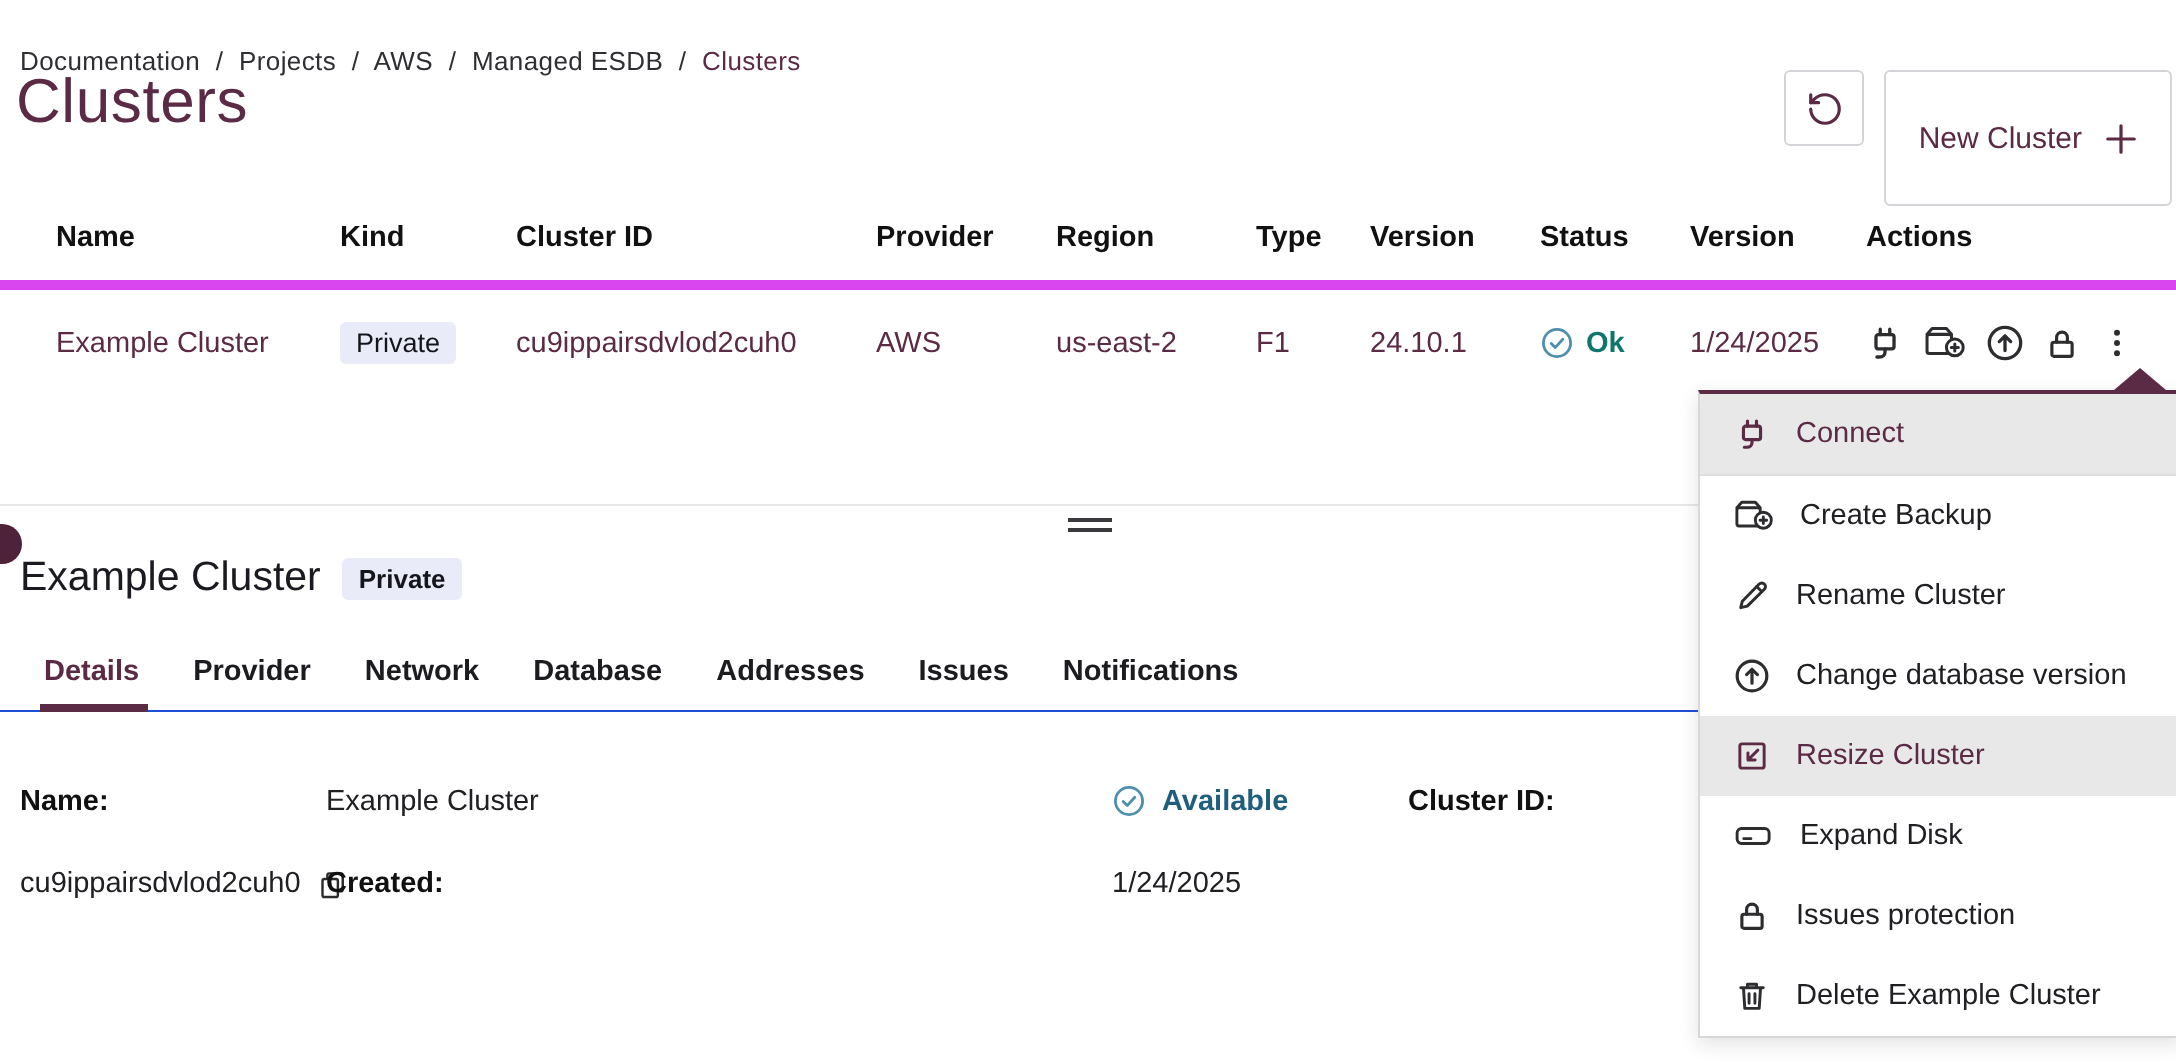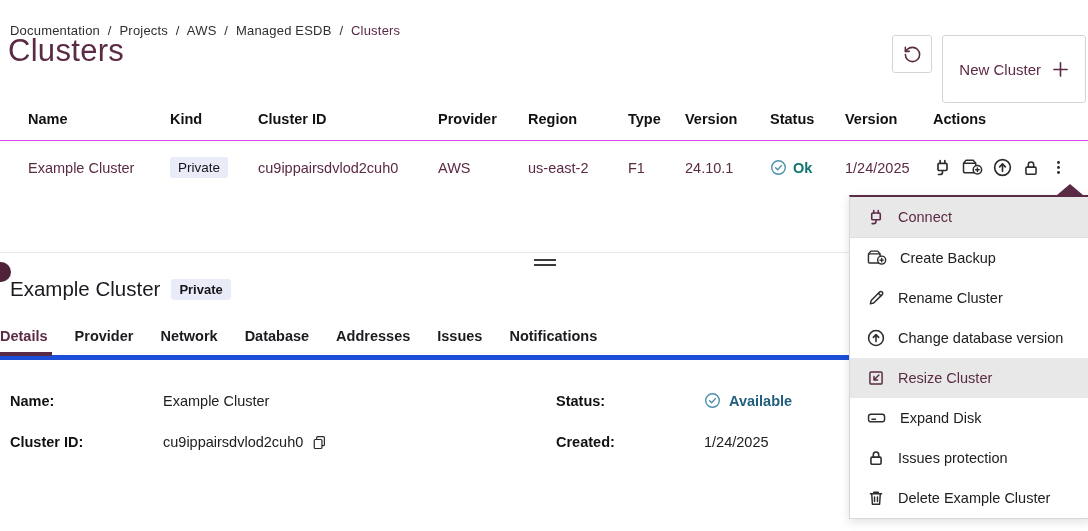--- a/index.html
+++ b/index.html
@@ -14,37 +14,37 @@
   .breadcrumb .current{color:#5b2a44;}
   
   .page-title{position:absolute;top:33px;left:8px;font-size:31px;font-weight:400;color:#5b2a44;letter-spacing:.3px;}
   .hdr-actions{position:absolute;top:35px;right:2px;display:flex;gap:10px;}
   .btn{display:flex;align-items:center;justify-content:center;background:#fff;border:1px solid #d4d4d8;border-radius:3px;color:#5b2a44;cursor:pointer;}
   .btn-refresh{width:38px;height:36px;}
   .btn-new{height:36px;padding:15px 16px;font-size:15px;gap:11px;font-weight:400;}
   
   .tbl{position:absolute;top:105px;left:0;right:0;}
   .tgrid{display:grid;grid-template-columns:142px 88px 180px 90px 100px 57px 85px 75px 88px 1fr;padding-left:28px;align-items:center;}
-  .thead{font-weight:bold;font-size:14.5px;color:#111;padding:6px 0 13px 28px;border-bottom:1px solid #d946ef;}
+  .thead{font-weight:bold;font-size:14.5px;color:#111;padding:6px 0 13px 28px;border-bottom:5px solid #d946ef;}
   .trow{padding-top:16px;font-size:14.5px;color:#5b2a44;position:relative;}
   .row-marker{position:absolute;left:0;top:157px;width:11px;height:20px;background:#4e2238;border-radius:0 10px 10px 0;}
   .badge{display:inline-block;background:#e9ecf8;color:#15151b;font-size:13.5px;font-weight:500;padding:3px 8px;border-radius:3px;}
   .status-cell{display:flex;align-items:flex-end;gap:6px;color:#0f766e;font-weight:bold;}
   .status-cell .ck{color:#4e8fad;display:flex;}
   .actions-cell{display:flex;align-items:center;gap:10px;color:#2d2d30;}
   .actions-cell .aicon{display:flex;cursor:pointer;}
   
   .pane-divider{position:absolute;top:252px;left:0;right:0;border-top:1px solid #e7e7ea;}
   .drag-handle{position:absolute;top:259px;left:534px;width:22px;cursor:row-resize;}
   .drag-handle i{display:block;border-top:2px solid #3a3a3e;margin-bottom:3px;}
   
   .detail-head{position:absolute;top:277px;left:10px;display:flex;align-items:center;gap:11px;font-size:20.5px;color:#1a1a20;}
   .detail-head .badge{font-size:13px;font-weight:600;}
   .btn-connect{position:absolute;top:272px;left:698px;height:36px;padding:0 18px;font-size:14.5px;white-space:nowrap;}
-  .tabs{position:absolute;top:328px;left:0;right:0;display:flex;gap:27px;padding-left:0;font-size:14.5px;font-weight:bold;color:#1b1b20;border-bottom:5px solid #1d4ed8;}
+  .tabs{position:absolute;top:328px;left:0;right:0;display:flex;gap:27px;padding-left:22px;font-size:14.5px;font-weight:bold;color:#1b1b20;border-bottom:1px solid #1d4ed8;}
   .tab{padding-bottom:11px;position:relative;cursor:pointer;}
   .tab.active{color:#5b2a44;}
   .tab.active::after{content:"";position:absolute;left:-2px;right:-4px;bottom:-1px;height:4px;background:#5b2a44;}
   .fields{position:absolute;top:392px;left:10px;display:grid;grid-template-columns:153px 393px 148px auto;row-gap:25px;font-size:14.5px;align-items:center;}
   .flabel{font-weight:bold;color:#111;}
   .fvalue{color:#202024;display:flex;align-items:center;gap:9px;}
   .fvalue .copy{color:#2b2b2e;display:flex;cursor:pointer;}
   .fstatus{color:#1f5f7d;font-weight:600;display:flex;align-items:center;gap:8px;}
   .fstatus .ck{color:#4e8fad;display:flex;}
   
@@ -184,21 +184,20 @@
     <span class="tab">Network</span>
     <span class="tab">Database</span>
     <span class="tab">Addresses</span>
     <span class="tab">Issues</span>
     <span class="tab">Notifications</span>
   </div>
 
   <div class="fields">
     <div class="flabel">Name:</div>
     <div class="fvalue">Example Cluster</div>
-    <div class="flabel">Status:</div>
     <div class="fstatus">
       <span class="ck">
         <svg width="17" height="17" viewBox="0 0 17 17" fill="none" stroke="currentColor" stroke-width="1.4" stroke-linecap="round" stroke-linejoin="round">
           <circle cx="8.5" cy="8.5" r="6.8"></circle>
             <path d="M5.6 8.8l2 2 3.8-4.2"></path>
         </svg>
       </span>
       <span>Available</span>
     </div>
     <div class="flabel">Cluster ID:</div>

